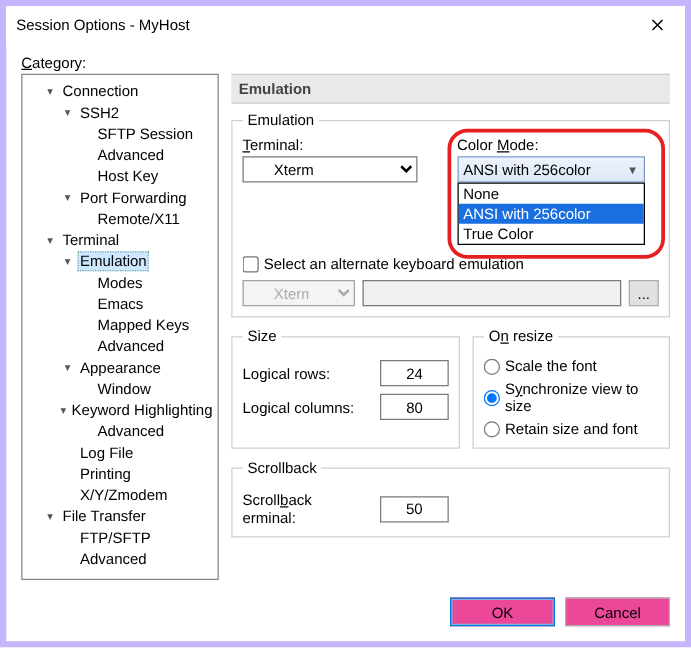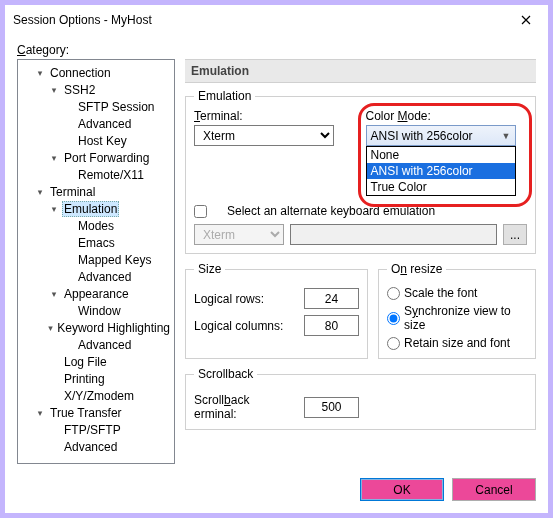--- a/index.html
+++ b/index.html
@@ -91,28 +91,28 @@
   }
   .col2 > div { flex: 1; }
 
   .label { margin-bottom: 2px; display: block; }
   .underline { text-decoration: underline; }
   select, input[type="text"] {
     font: inherit;
     border: 1px solid #7a7a7a;
     background: #fff;
     height: 21px;
-    padding: 0 4px;
+    padding: 0 20px;
   }
   select:disabled, input:disabled {
     background: #f0f0f0; color: #888;
   }
   .terminal-select { width: 140px; }
   .num-input { width: 55px; text-align: center; }
-  .chk-row { display: flex; align-items: center; gap: 20px; margin-top: 8px; }
+  .chk-row { display: flex; align-items: center; gap: 4px; margin-top: 8px; }
   .chk-row input { margin: 0; }
   .field-row { display: flex; align-items: center; gap: 10px; margin-top: 6px; }
   .field-row .fl { width: 100px; }
 
   .radio-row { display: flex; align-items: center; gap: 4px; margin-top: 4px; }
   .radio-row input { margin: 0; }
 
   .emul-sub {
     display: flex; gap: 6px; align-items: center; margin-top: 6px;
   }
@@ -299,21 +299,21 @@
             </li>
           <li>
               <div class="row ind2">
                 <span class="tw"></span>
                 <span class="lbl">X/Y/Zmodem</span>
               </div>
             </li>
           <li>
               <div class="row ind1">
                 <span class="tw">▾</span>
-                <span class="lbl">True Transfer</span>
+                <span class="lbl">File Transfer</span>
               </div>
             </li>
           <li>
               <div class="row ind2">
                 <span class="tw"></span>
                 <span class="lbl">FTP/SFTP</span>
               </div>
             </li>
           <li>
               <div class="row ind2">

